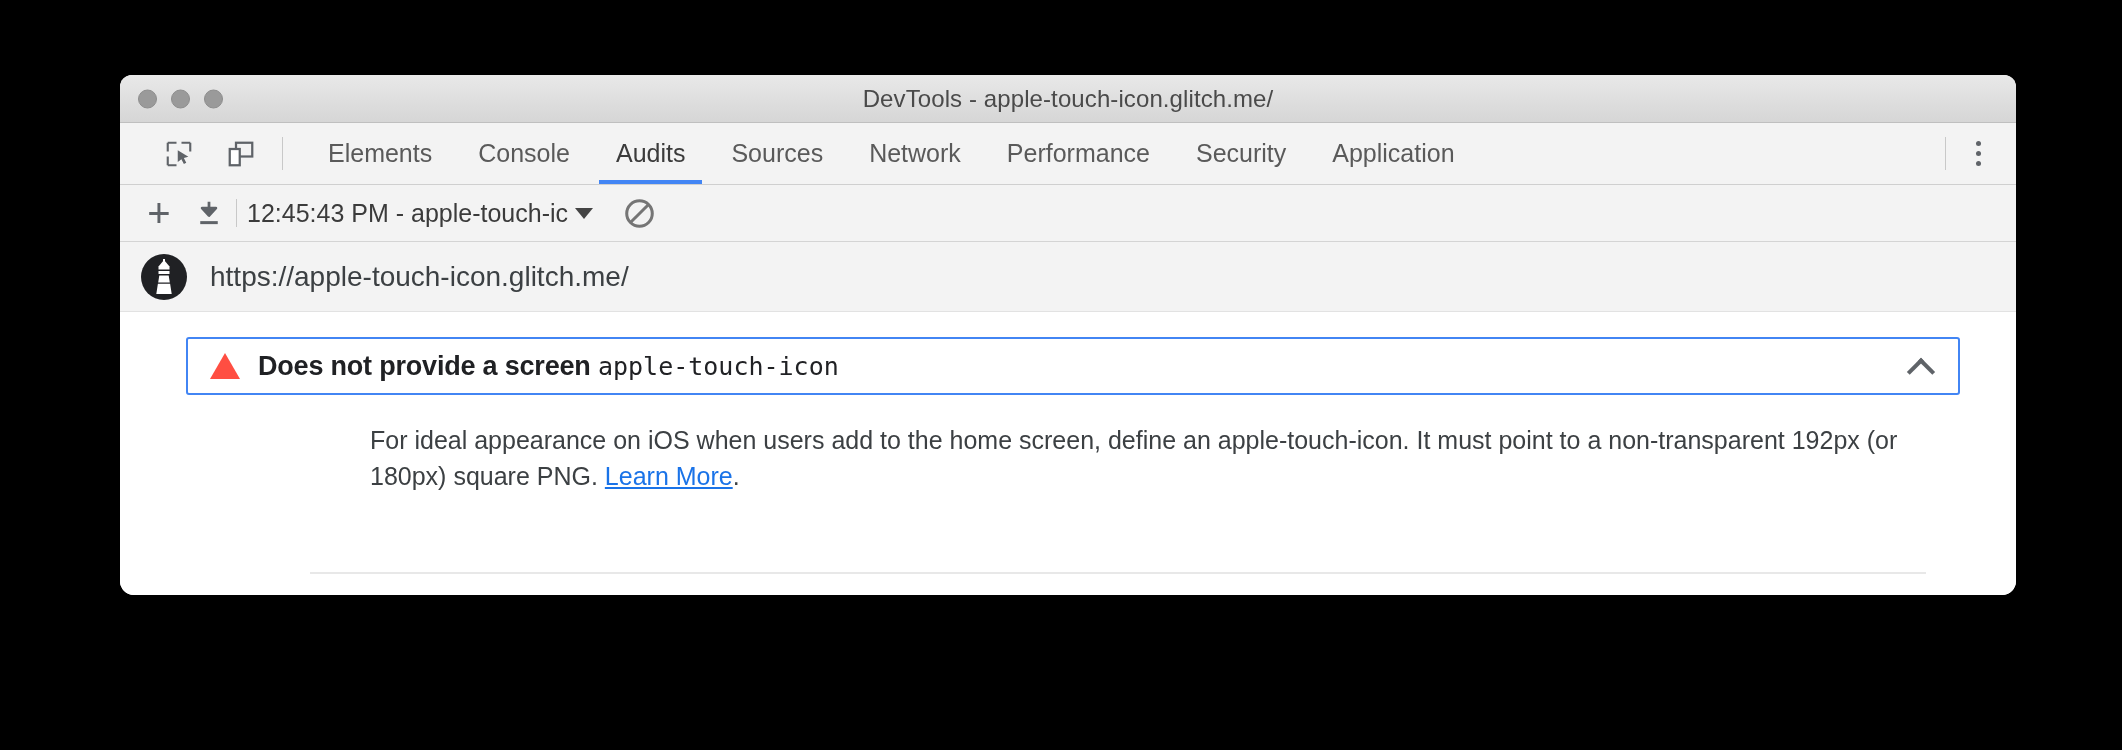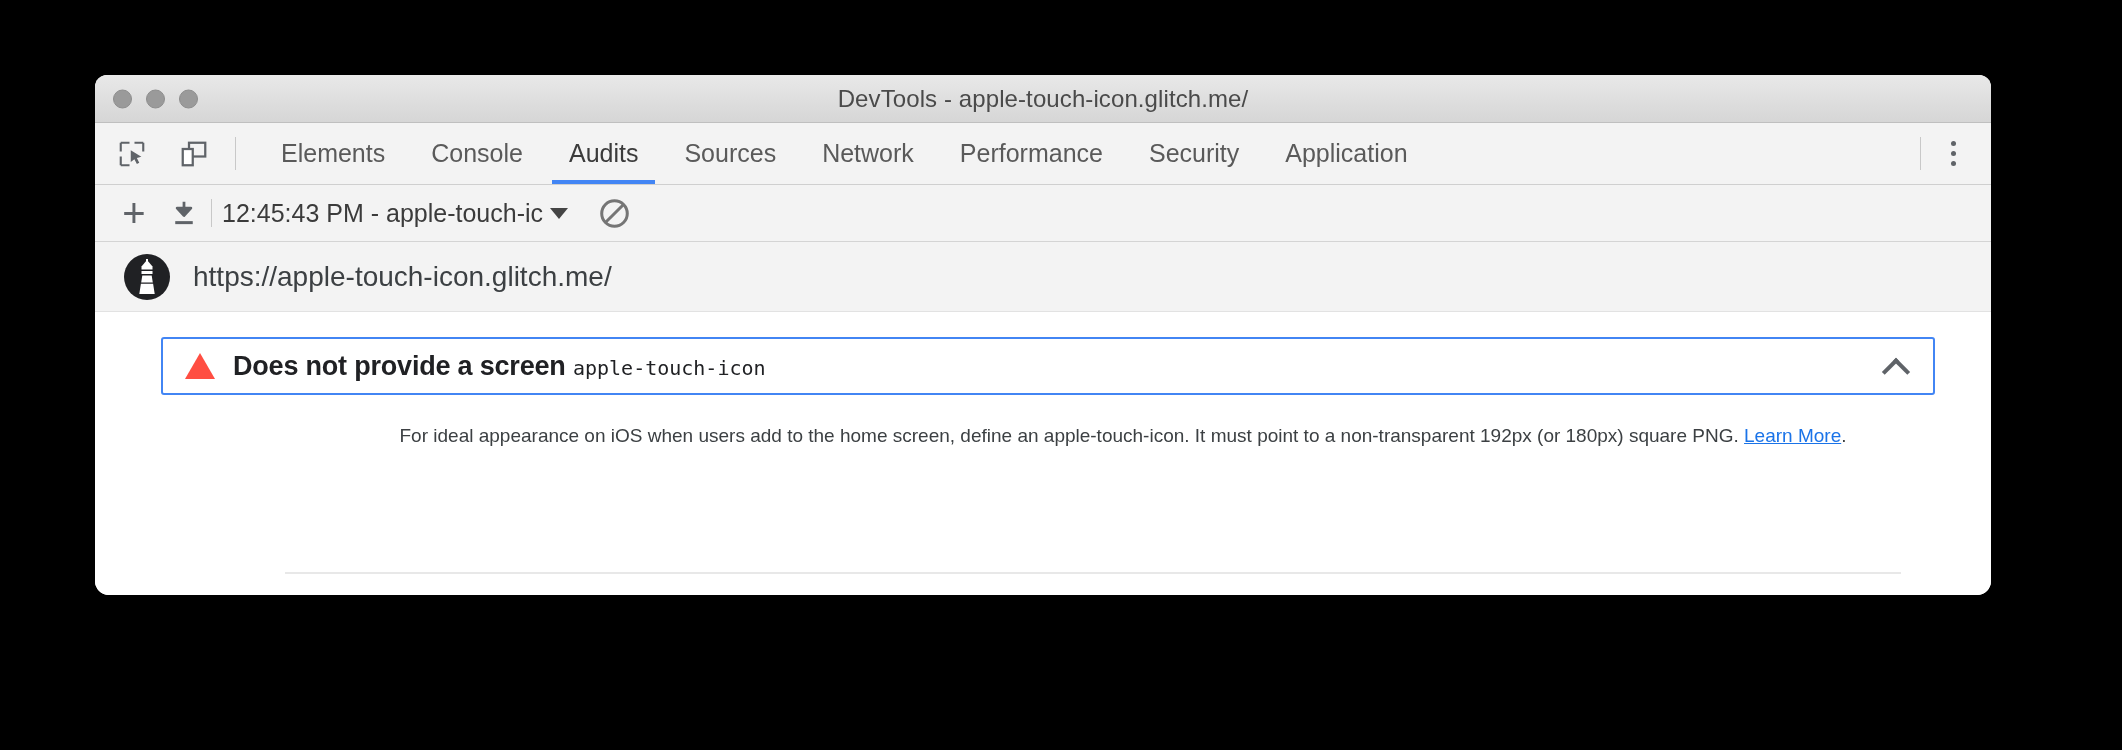--- a/index.html
+++ b/index.html
@@ -27,21 +27,21 @@
     width: 2002px;
     height: 700px;
     border-radius: 120px;
     background: #000;
     box-shadow: 0 0 90px 60px #000;
     pointer-events: none;
   }
 
   .window {
     position: absolute;
-    left: 95px;
+    left: 120px;
     top: 75px;
     width: 1896px;
     height: 520px;
     background: #ffffff;
     border-radius: 12px 12px 14px 14px;
     overflow: hidden;
     box-shadow: 0 10px 40px rgba(0,0,0,0.65);
   }
 
   
@@ -76,21 +76,21 @@
     letter-spacing: 0.1px;
   }
 
   
   .tabbar {
     height: 62px;
     background: #f3f3f3;
     border-bottom: 1px solid #cfcfcf;
     display: flex;
     align-items: stretch;
-    padding-left: 10px;
+    padding-left: 32px;
   }
   .tool-icons {
     display: flex;
     align-items: center;
     gap: 16px;
     padding: 0 12px 0 4px;
   }
   .icon-btn {
     width: 46px; height: 46px;
     display: flex;
@@ -191,21 +191,21 @@
     display: flex; align-items: center; justify-content: center;
     margin-left: 18px;
   }
 
   
   .urlbar {
     height: 70px;
     background: #f3f3f3;
     display: flex;
     align-items: center;
-    padding-left: 28px;
+    padding-left: 20px;
     gap: 22px;
     border-bottom: 1px solid #e2e2e2;
   }
   .url-text {
     font-size: 28px;
     color: #3c4043;
   }
 
   
   .audit-body {
@@ -248,45 +248,44 @@
   .audit-title {
     font-size: 27px;
     font-weight: bold;
     color: #202124;
     flex: 1;
     letter-spacing: -0.2px;
   }
   .audit-title .mono {
     font-family: "DejaVu Sans Mono", monospace;
     font-weight: normal;
-    font-size: 20px;
+    font-size: 25px;
     letter-spacing: 0;
   }
   .chev {
     width: 26px; height: 26px;
     position: relative;
     margin-right: 6px;
   }
   .chev::before {
     content: "";
     position: absolute;
     left: 3px; top: 9px;
     width: 16px; height: 16px;
     border-left: 4px solid #5f6368;
     border-top: 4px solid #5f6368;
     transform: rotate(45deg);
   }
 
   .audit-desc {
     margin: 28px 90px 0 250px;
-    font-size: 19px;
+    font-size: 25px;
     line-height: 1.42;
     color: #3c4043;
     max-width: 1590px;
-    text-align: center;
   }
   .audit-desc a {
     color: #1a73e8;
     text-decoration: underline;
   }
 
   .bottom-divider {
     position: absolute;
     left: 190px;
     right: 90px;

